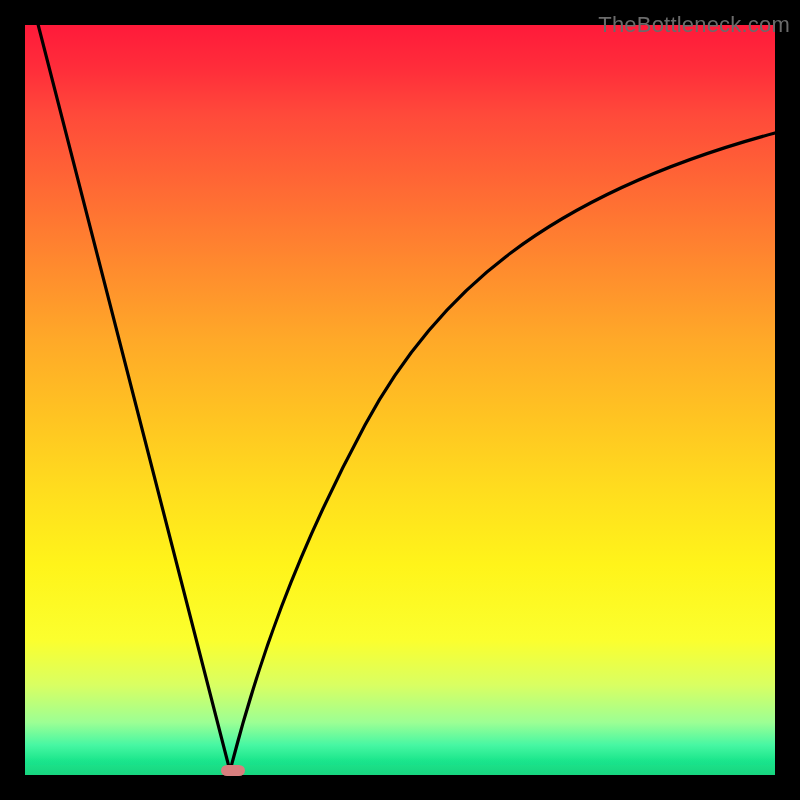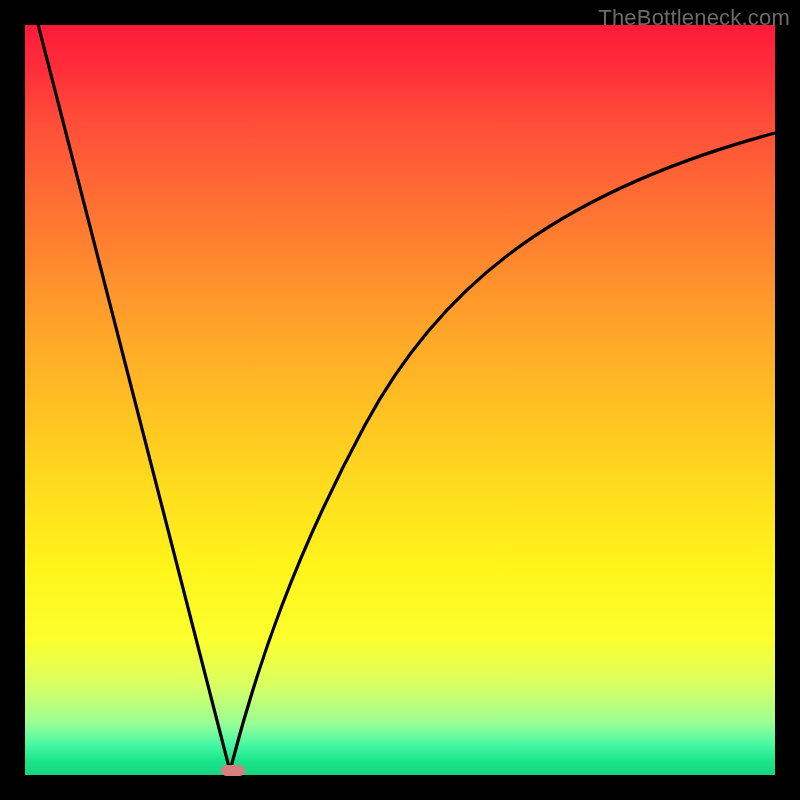--- a/index.html
+++ b/index.html
@@ -32,21 +32,21 @@
       #d9ff62 88%,
       #9cff94 93%,
       #47f7a3 96%,
       #1de78c 98%,
       #17d47f 100%
     );
   }
   
   .watermark {
     position: absolute;
-    top: 5px;
+    top: 12px;
     right: 10px;
     color: #6b6b6b;
     font-size: 22px;
     letter-spacing: 0.2px;
     font-weight: 400;
     user-select: none;
   }
   svg.curve {
     position: absolute;
     left: 0;

